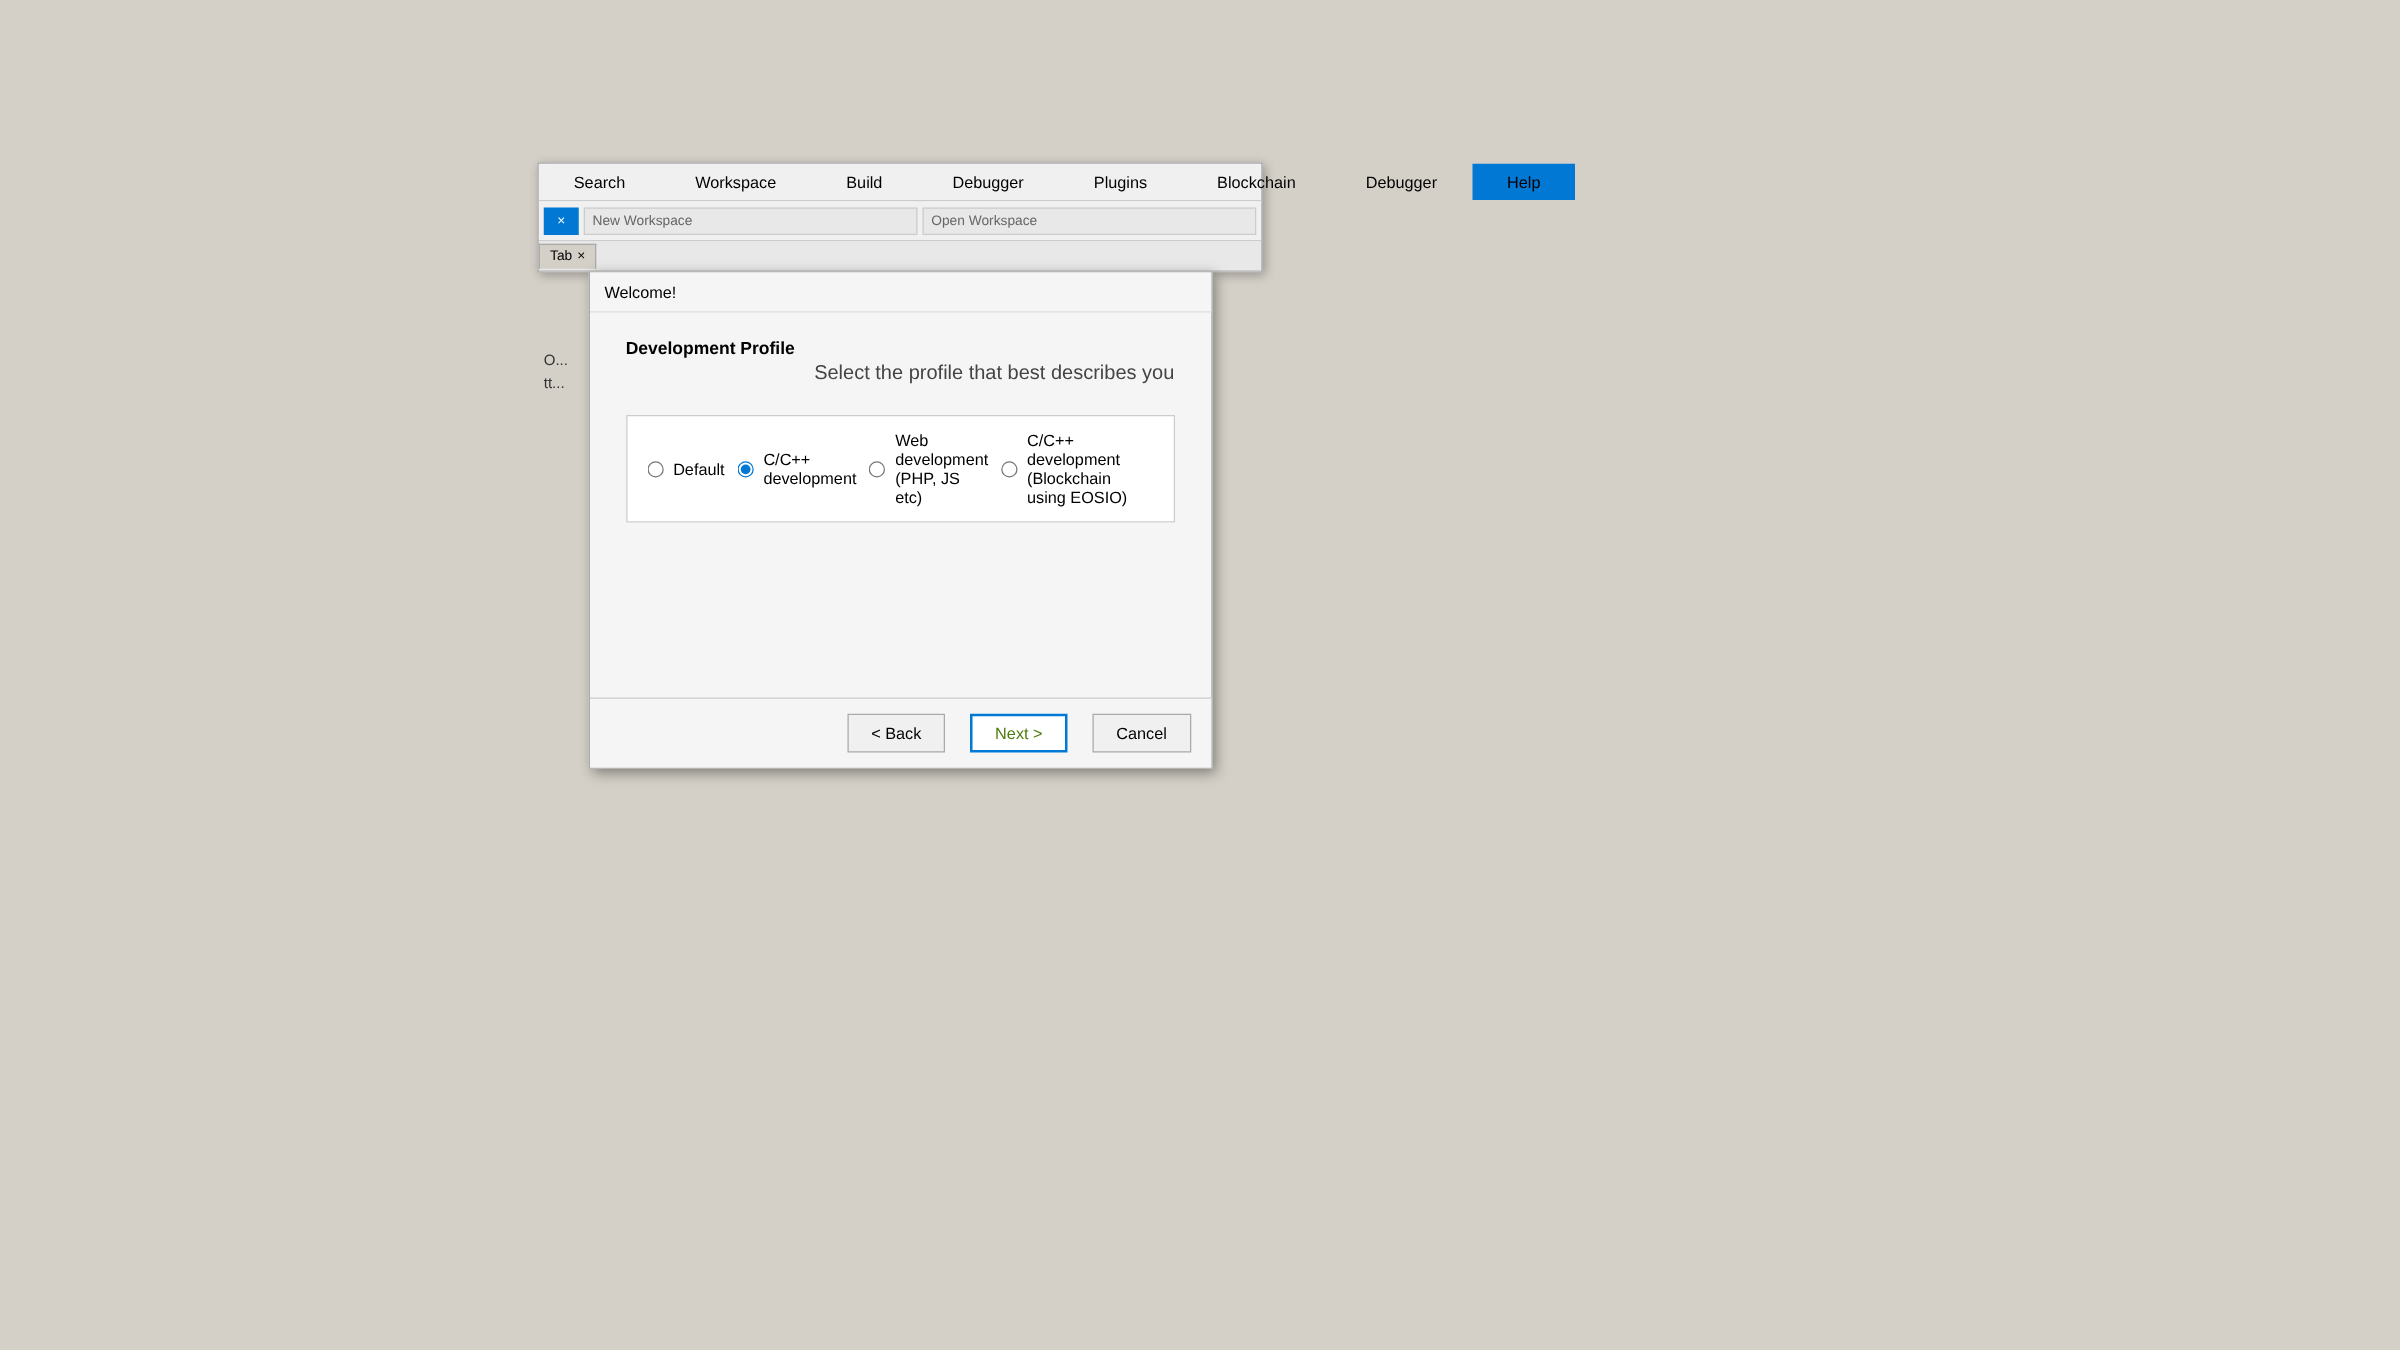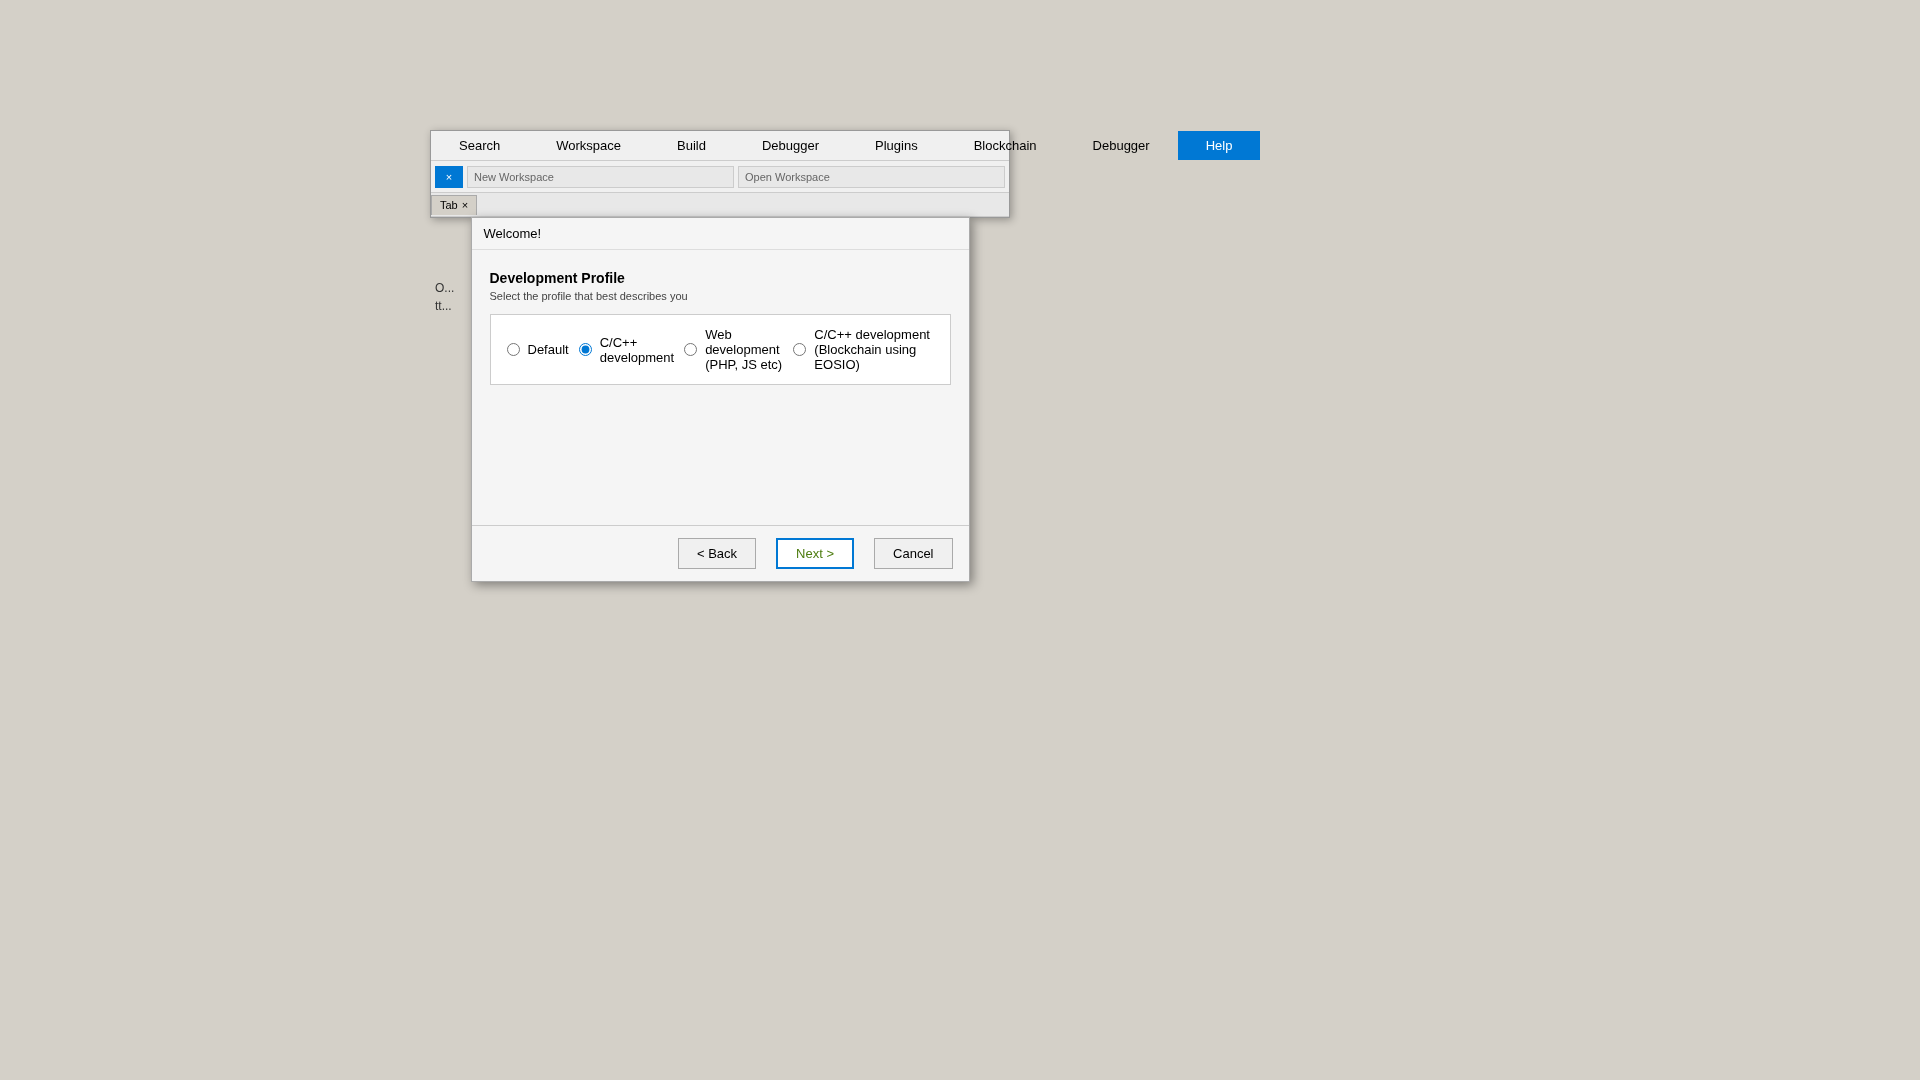--- a/index.html
+++ b/index.html
@@ -45,21 +45,21 @@
       cursor: pointer;
       font-size: 13px;
       color: #000;
       height: 100%;
       display: flex;
       align-items: center;
     }
 
     .menu-item.active {
       background: #0078d4;
-      color: #ffffff;
+      color: #000000;
     }
 
     
     .toolbar-area {
       display: flex;
       align-items: center;
       background: #f0f0f0;
       border-bottom: 1px solid #ccc;
       height: 32px;
       padding: 2px 4px;
@@ -139,34 +139,35 @@
     }
 
     .dialog-titlebar {
       background: #f5f5f5;
       padding: 8px 12px;
       font-size: 13px;
       border-bottom: 1px solid #ddd;
     }
 
     .dialog-body {
-      padding: 20px 18px;
+      padding: 20px 29px;
     }
 
     .dialog-section-title {
       font-size: 14px;
       font-weight: bold;
       color: #000;
       margin-bottom: 4px;
     }
 
     .dialog-section-subtitle {
-      font-size: 11px;
+      font-size: 16px;
       color: #444;
-      margin-bottom: 12px;
+      margin-bottom: 24px;
+      text-align: right;
     }
 
     .radio-group {
       background: #fff;
       border: 1px solid #ccc;
       padding: 12px 16px;
       display: flex;
       flex-direction: row;
       gap: 10px;
     }

